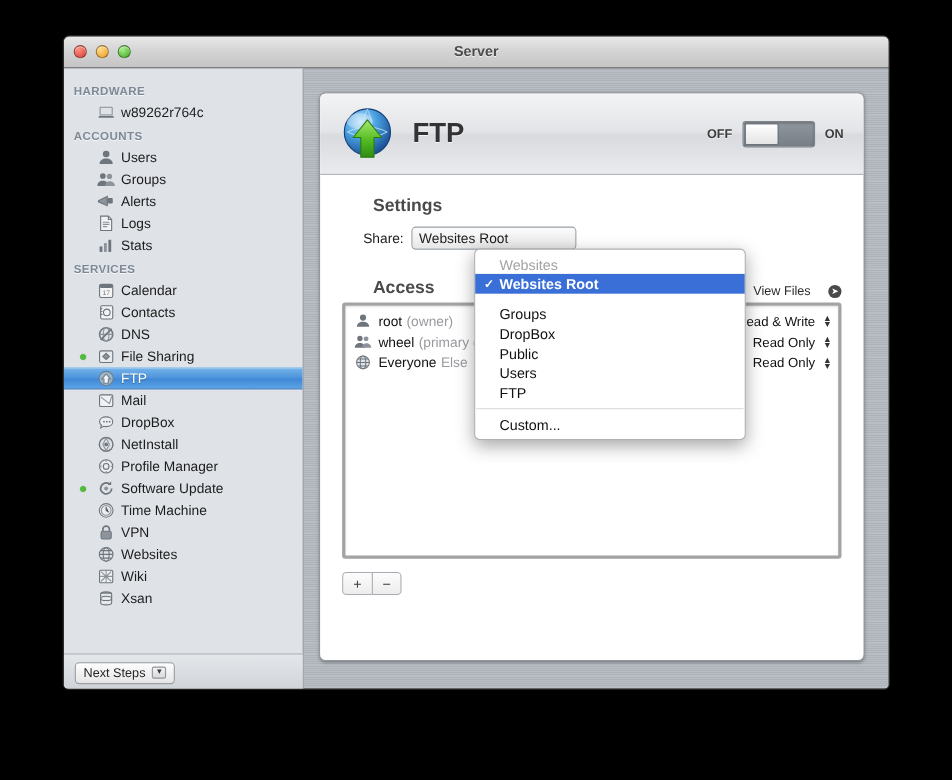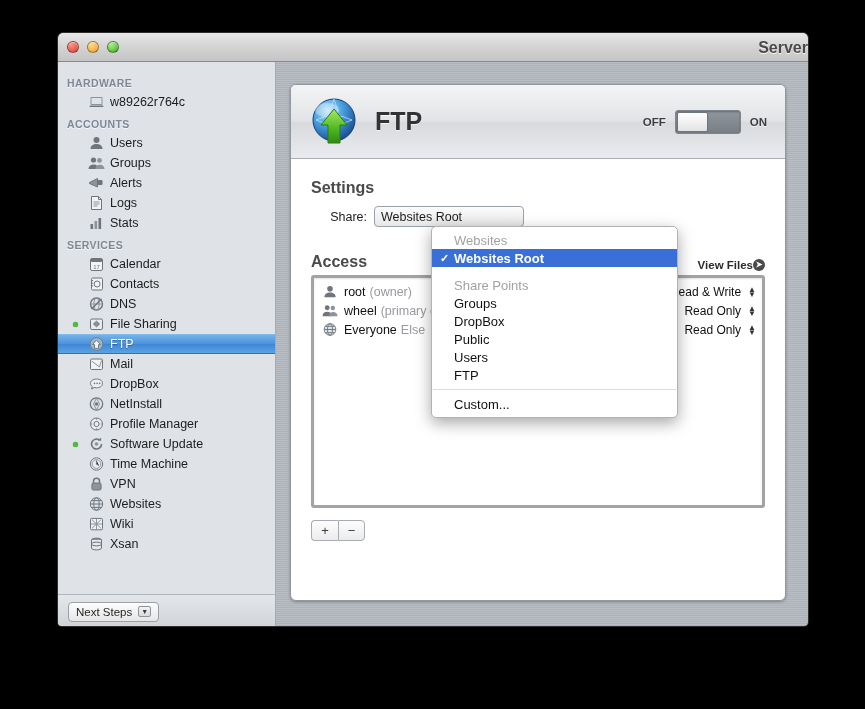--- a/index.html
+++ b/index.html
@@ -32,22 +32,22 @@
   .light {
     width: 12px; height: 12px; border-radius: 50%;
     border: 1px solid rgba(0,0,0,.35);
     box-shadow: inset 0 1px 1px rgba(255,255,255,.6);
   }
   .light.close  { background: radial-gradient(circle at 35% 30%, #ff9086, #e2574b 70%, #b73a2f); }
   .light.min    { background: radial-gradient(circle at 35% 30%, #ffd98a, #f2ad3c 70%, #c9831c); }
   .light.zoom   { background: radial-gradient(circle at 35% 30%, #aaee8a, #5bbd3f 70%, #399021); }
   .win-title {
     position: absolute; left: 0; right: 0; top: 6px;
-    text-align: right;
-    font-size: 16px; font-weight: bold; color: #4a4a4a;
+    text-align: center;
+    font-size: 13px; font-weight: bold; color: #4a4a4a;
     text-shadow: 0 1px 0 rgba(255,255,255,.8);
   }
 
   .body-row { display: flex; height: 566px; }
 
   
   .sidebar {
     width: 218px;
     background: #dfe3e8;
     border-right: 1px solid #a6abb2;
@@ -152,41 +152,42 @@
     width: 31px; height: 20px;
     border-radius: 2px;
     background: linear-gradient(to bottom,#ffffff,#e3e3e3);
     border: 1px solid #6f757c;
   }
 
   .card-body { padding: 20px 20px 0 20px; position: relative; }
   .sec-title {
     font-size: 16px; font-weight: bold; color: #4a4a4a;
     text-shadow: 0 1px 0 rgba(255,255,255,.8);
+    margin-left: 28px;
   }
   .field-row {
     display: flex; align-items: center;
     margin-top: 9px; font-size: 12.5px; color: #1c1c1c;
   }
   .field-label { width: 56px; text-align: right; margin-right: 7px; }
   .popup-button {
     min-width: 150px; height: 21px;
     border: 1px solid #9aa0a7; border-radius: 4px;
     background: linear-gradient(to bottom,#fcfcfc,#e7e7e7);
     display: flex; align-items: center; padding: 0 6px;
     font-size: 12.5px;
   }
 
   .access-head {
     display: flex; align-items: flex-end;
     margin-top: 26px;
   }
   .view-files {
-    margin-left: auto; display: flex; align-items: center; gap: 0;
-    font-size: 11.5px; font-weight: bold; color: #2b2b2b;
+    margin-left: auto; display: flex; align-items: center; gap: 16px;
+    font-size: 11.5px; font-weight: normal; color: #2b2b2b;
   }
   .circ-arrow {
     width: 12px; height: 12px; border-radius: 50%;
     background: #4a4a4a; color: #fff;
     font-size: 8px; line-height: 12px; text-align: center;
   }
 
   .acl-box {
     margin-top: 4px;
     border: 3px solid #a3a3a3;
@@ -552,21 +553,20 @@
   </div>
 
   <div class="menu">
     <div id="menu-entries">
         <div class="mitem header">Websites</div>
         <div class="mitem selected">
           <span class="check">✓</span>
           <span>Websites Root</span>
         </div>
         <div class="mspace"></div>
-        <div class="mitem header">Share Points</div>
         <div class="mitem plain">Groups</div>
         <div class="mitem plain">DropBox</div>
         <div class="mitem plain">Public</div>
         <div class="mitem plain">Users</div>
         <div class="mitem plain">FTP</div>
         <div class="msep"></div>
         <div class="mitem plain">Custom...</div>
       </div>
   </div>
 

